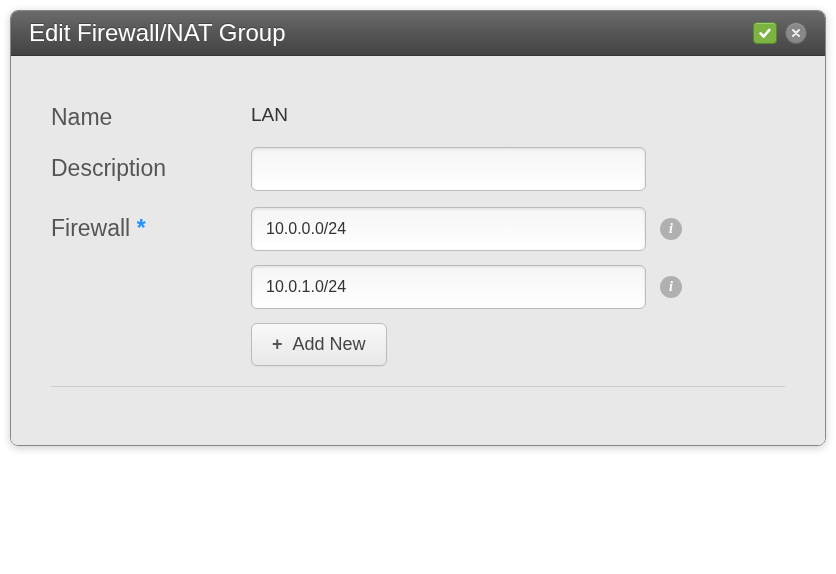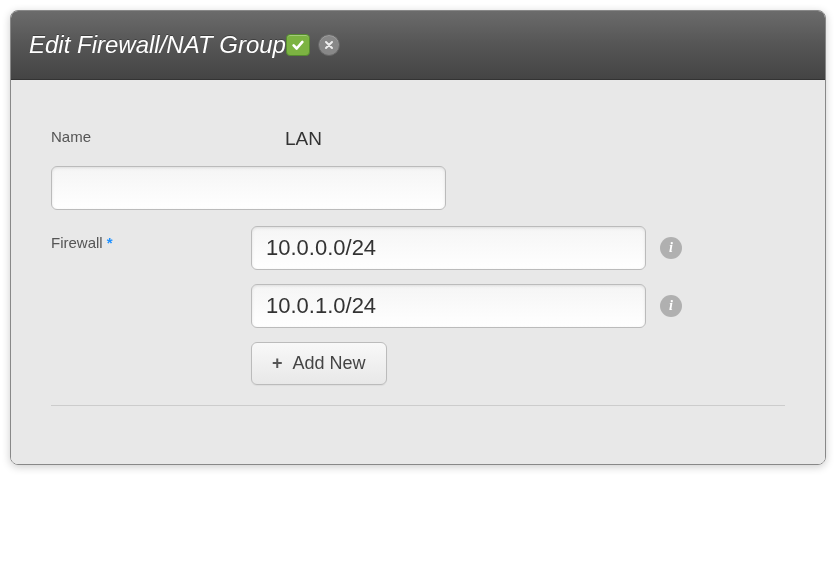--- a/index.html
+++ b/index.html
@@ -15,25 +15,25 @@
     .dialog {
       width: 816px;
       border: 1px solid #888;
       border-radius: 8px;
       overflow: hidden;
       box-shadow: 0 2px 8px rgba(0,0,0,0.2);
     }
     .dialog-header {
       background: linear-gradient(to bottom, #6b6b6b 0%, #555555 50%, #444444 100%);
       color: #fff;
-      padding: 20px 18px;
-      display: flex;
-      align-items: center;
+      padding: 8px 18px;
+      display: flex;
+      align-items: center;
+      justify-content: space-between;
       border-bottom: 1px solid #333;
-      font-style: italic;
     }
     .dialog-title {
       font-size: 24px;
       font-weight: 300;
       text-shadow: 0 -1px 0 rgba(0,0,0,0.3);
     }
     .header-actions {
       display: flex;
       gap: 8px;
       align-items: center;
@@ -75,43 +75,42 @@
       background: #e8e8e8;
       padding: 40px 40px 30px 40px;
     }
     .form-row {
       display: flex;
       align-items: flex-start;
       margin-bottom: 16px;
     }
     .form-label {
       width: 200px;
-      font-size: 15px;
+      font-size: 23px;
       color: #555;
       padding-top: 8px;
       flex-shrink: 0;
     }
     .form-value-static {
       font-size: 19px;
       color: #333;
       padding-top: 8px;
-      margin-left: 34px;
     }
     .required-mark {
       color: #1e90ff;
       font-weight: bold;
     }
     .form-input {
       width: 395px;
       height: 44px;
       border: 1px solid #bbb;
       border-radius: 6px;
       background: linear-gradient(to bottom, #f5f5f5 0%, #ffffff 100%);
       box-shadow: inset 0 1px 3px rgba(0,0,0,0.1);
-      font-size: 22px;
+      font-size: 16px;
       padding: 0 14px;
       color: #333;
     }
     .network-fields {
       display: flex;
       flex-direction: column;
       gap: 14px;
     }
     .network-row {
       display: flex;
@@ -183,20 +182,21 @@
   </div>
 
   <div class="dialog-body">
 
     <div class="form-row">
       <div class="form-label">Name</div>
       <div class="form-value-static">LAN</div>
     </div>
 
     <div class="form-row">
+      <div class="form-label">Description</div>
       <input type="text" class="form-input" value="" style="">
     </div>
 
     <div class="form-row">
       <div class="form-label">
         <span>Firewall</span>
         <span class="required-mark">*</span>
       </div>
       <div class="network-fields">
         <div class="network-row">

